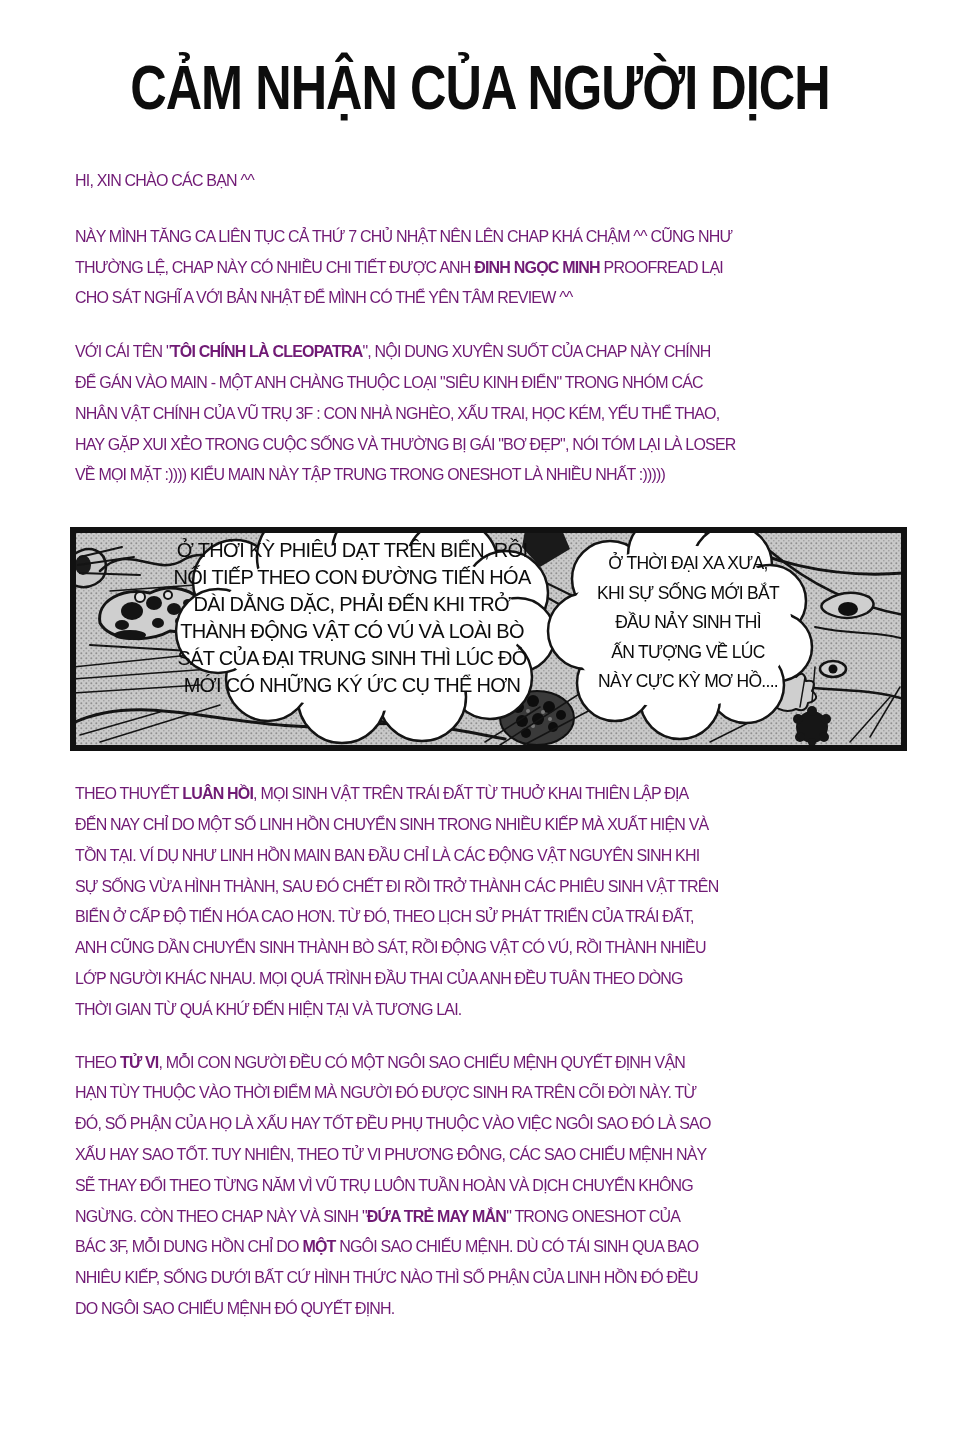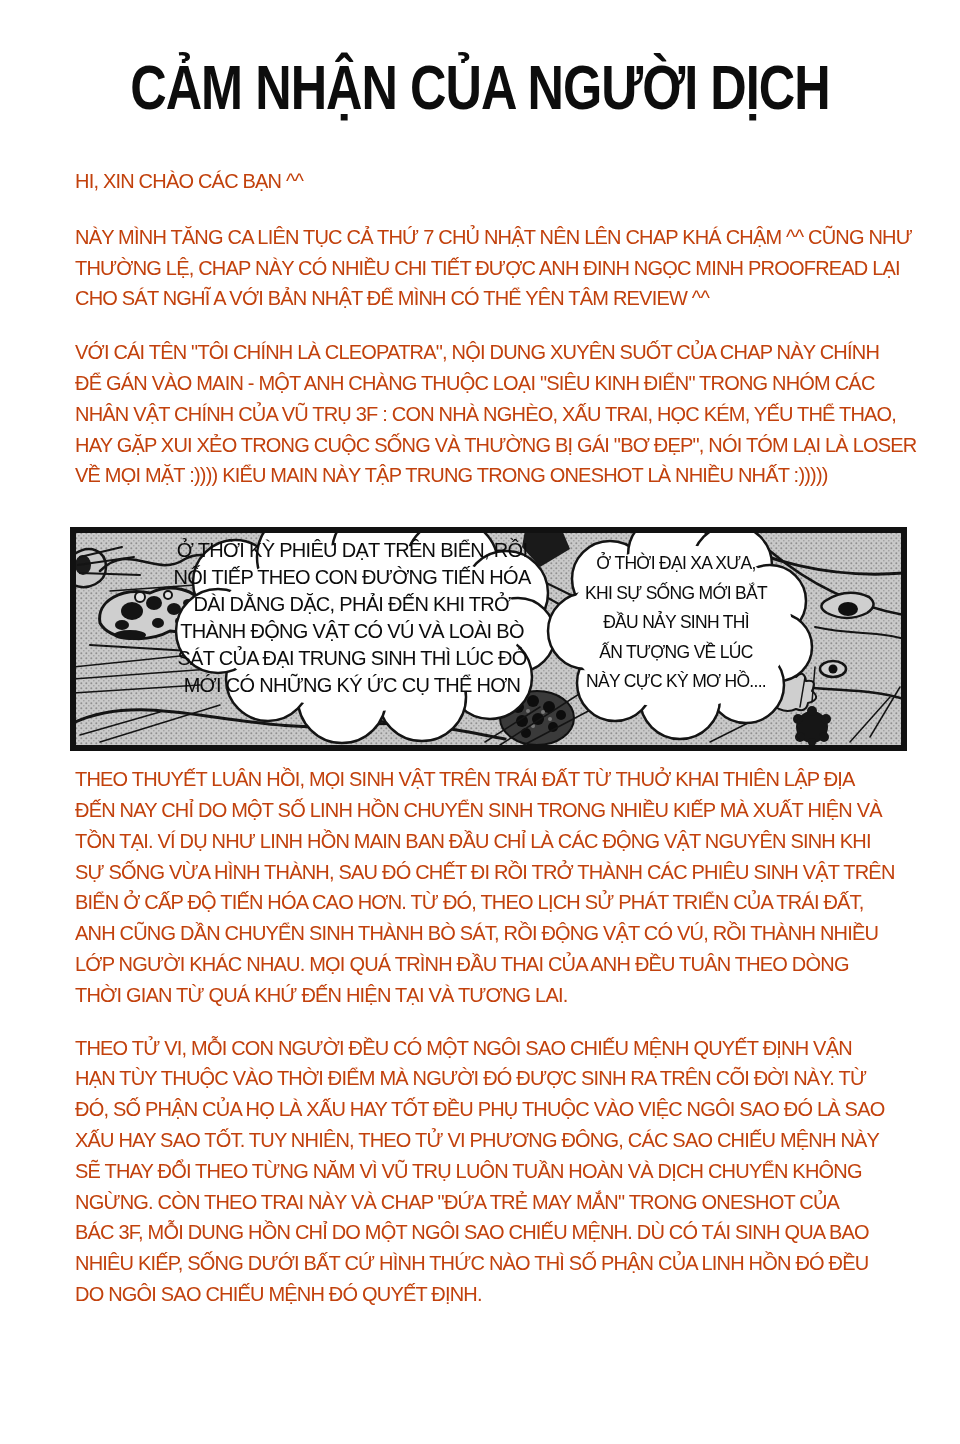--- a/index.html
+++ b/index.html
@@ -8,37 +8,37 @@
     font-family:"Liberation Sans",sans-serif;color:#121212;
     -webkit-font-smoothing:antialiased;
   }
   .title{
     margin:44px 0 0 0;text-align:center;
     font-size:52px;font-weight:bold;letter-spacing:-1px;line-height:72px;
     transform:scale(0.97,1.2);transform-origin:50% 0;
     color:#0d0d0d;
   }
   .para{
-    margin:0 0 0 75px;font-size:20px;letter-spacing:-0.8px;
-    line-height:30.8px;color:#c2410c;
-  }
-  .para .b{font-weight:normal}
+    margin:0 0 0 75px;font-size:16px;letter-spacing:-0.8px;
+    line-height:30.8px;color:#701a75;
+  }
+  .para .b{font-weight:bold}
   .tline{white-space:nowrap}
   .greeting{margin-top:50px}
   #p-intro{margin-top:25px}
   #p-theme{margin-top:23px}
-  #p-reinc{margin-top:13px}
+  #p-reinc{margin-top:28px}
   #p-astro{margin-top:22px}
   .panel-wrap{position:relative;width:837px;height:224px;margin:36px 0 0 70px}
   .panel-wrap svg{position:absolute;left:0;top:0}
   .bubble-text{
     position:absolute;text-align:center;color:#0c0c0c;font-weight:normal;
   }
   .bubble-left{left:102px;top:10px;width:360px;font-size:20px;line-height:27px;letter-spacing:-0.7px}
-  .bubble-right{left:492px;top:22px;width:228px;font-size:17.5px;line-height:29.5px;letter-spacing:-0.7px}
+  .bubble-right{left:504px;top:22px;width:228px;font-size:17.5px;line-height:29.5px;letter-spacing:-0.7px}
 </style>
 </head>
 <body>
 
 <h1 class="title">CẢM NHẬN CỦA NGƯỜI DỊCH</h1>
 
 <p class="para greeting">HI, XIN CHÀO CÁC BẠN ^^</p>
 
 <div class="para" id="p-intro">
     <div class="tline"><span>NÀY MÌNH TĂNG CA LIÊN TỤC CẢ THỨ 7 CHỦ NHẬT NÊN LÊN CHAP KHÁ CHẬM ^^ CŨNG NHƯ</span></div>
@@ -194,17 +194,17 @@
     <div class="tline"><span>LỚP NGƯỜI KHÁC NHAU.  MỌI QUÁ TRÌNH ĐẦU THAI CỦA ANH ĐỀU TUÂN THEO DÒNG</span></div>
     <div class="tline"><span>THỜI GIAN TỪ QUÁ KHỨ ĐẾN HIỆN TẠI VÀ TƯƠNG LAI.</span></div>
   </div>
 
 <div class="para" id="p-astro">
     <div class="tline"><span>THEO </span><span class="b">TỬ VI</span><span>, MỖI CON NGƯỜI ĐỀU CÓ MỘT NGÔI SAO CHIẾU MỆNH QUYẾT ĐỊNH VẬN</span></div>
     <div class="tline"><span>HẠN TÙY THUỘC VÀO THỜI ĐIỂM MÀ NGƯỜI ĐÓ ĐƯỢC SINH RA TRÊN CÕI ĐỜI NÀY.  TỪ</span></div>
     <div class="tline"><span>ĐÓ, SỐ PHẬN CỦA HỌ LÀ XẤU HAY TỐT ĐỀU PHỤ THUỘC VÀO VIỆC NGÔI SAO ĐÓ LÀ SAO</span></div>
     <div class="tline"><span>XẤU HAY SAO TỐT.  TUY NHIÊN, THEO TỬ VI PHƯƠNG ĐÔNG, CÁC SAO CHIẾU MỆNH NÀY</span></div>
     <div class="tline"><span>SẼ THAY ĐỔI THEO TỪNG NĂM VÌ VŨ TRỤ LUÔN TUẦN HOÀN VÀ DỊCH CHUYỂN KHÔNG</span></div>
-    <div class="tline"><span>NGỪNG.  CÒN THEO TRAI NÀY VÀ CHAP "</span><span class="b">ĐỨA TRẺ MAY MẮN</span><span>" TRONG ONESHOT CỦA</span></div>
+    <div class="tline"><span>NGỪNG.  CÒN THEO CHAP NÀY VÀ SINH "</span><span class="b">ĐỨA TRẺ MAY MẮN</span><span>" TRONG ONESHOT CỦA</span></div>
     <div class="tline"><span>BÁC 3F, MỖI DUNG HỒN CHỈ DO </span><span class="b">MỘT</span><span> NGÔI SAO CHIẾU MỆNH.  DÙ CÓ TÁI SINH QUA BAO</span></div>
     <div class="tline"><span>NHIÊU KIẾP, SỐNG DƯỚI BẤT CỨ HÌNH THỨC NÀO THÌ SỐ PHẬN CỦA LINH HỒN ĐÓ ĐỀU</span></div>
     <div class="tline"><span>DO NGÔI SAO CHIẾU MỆNH ĐÓ QUYẾT ĐỊNH.</span></div>
   </div>
 
 </body></html>

